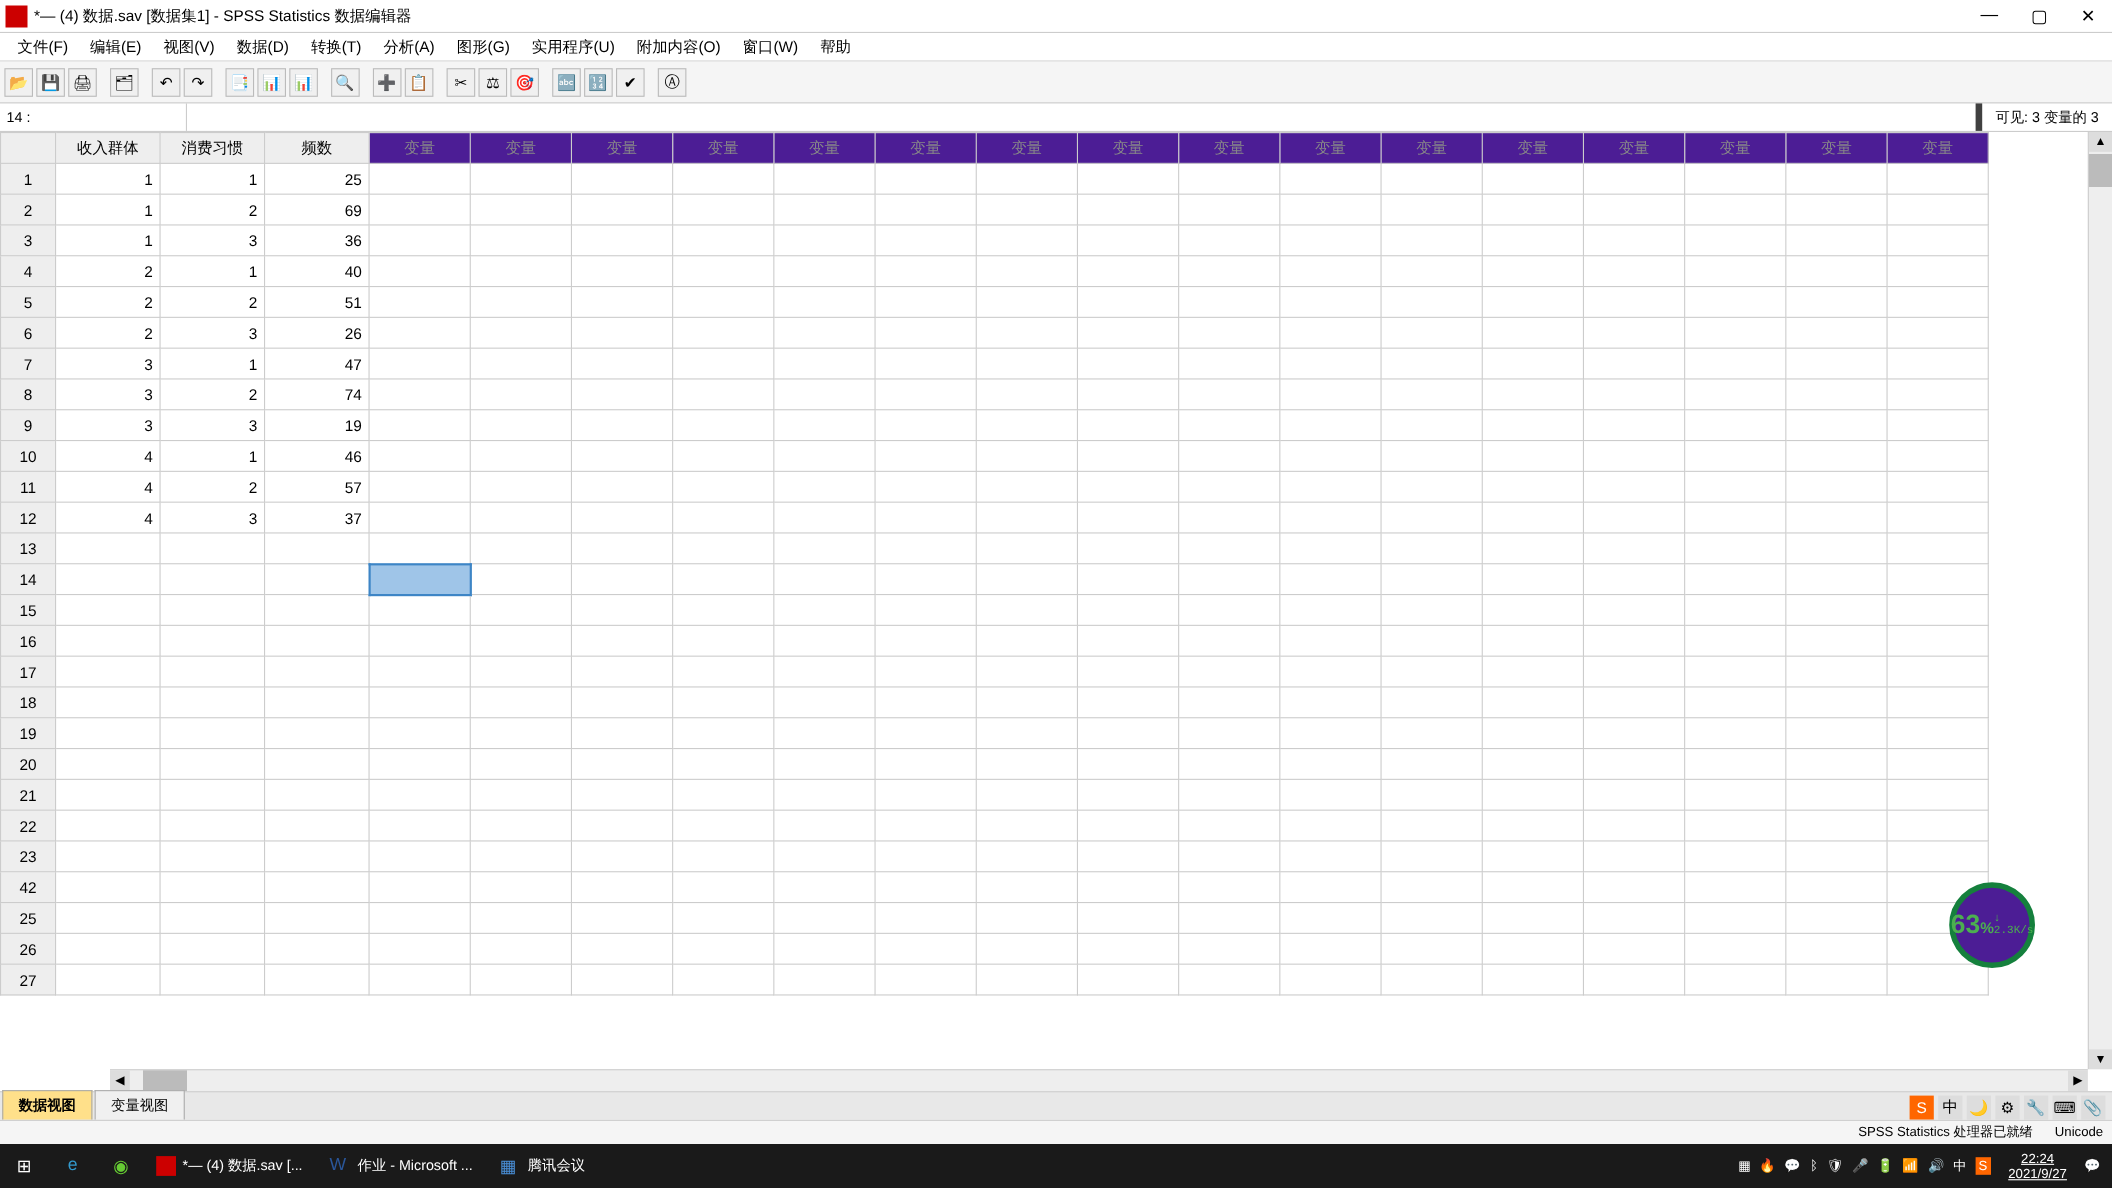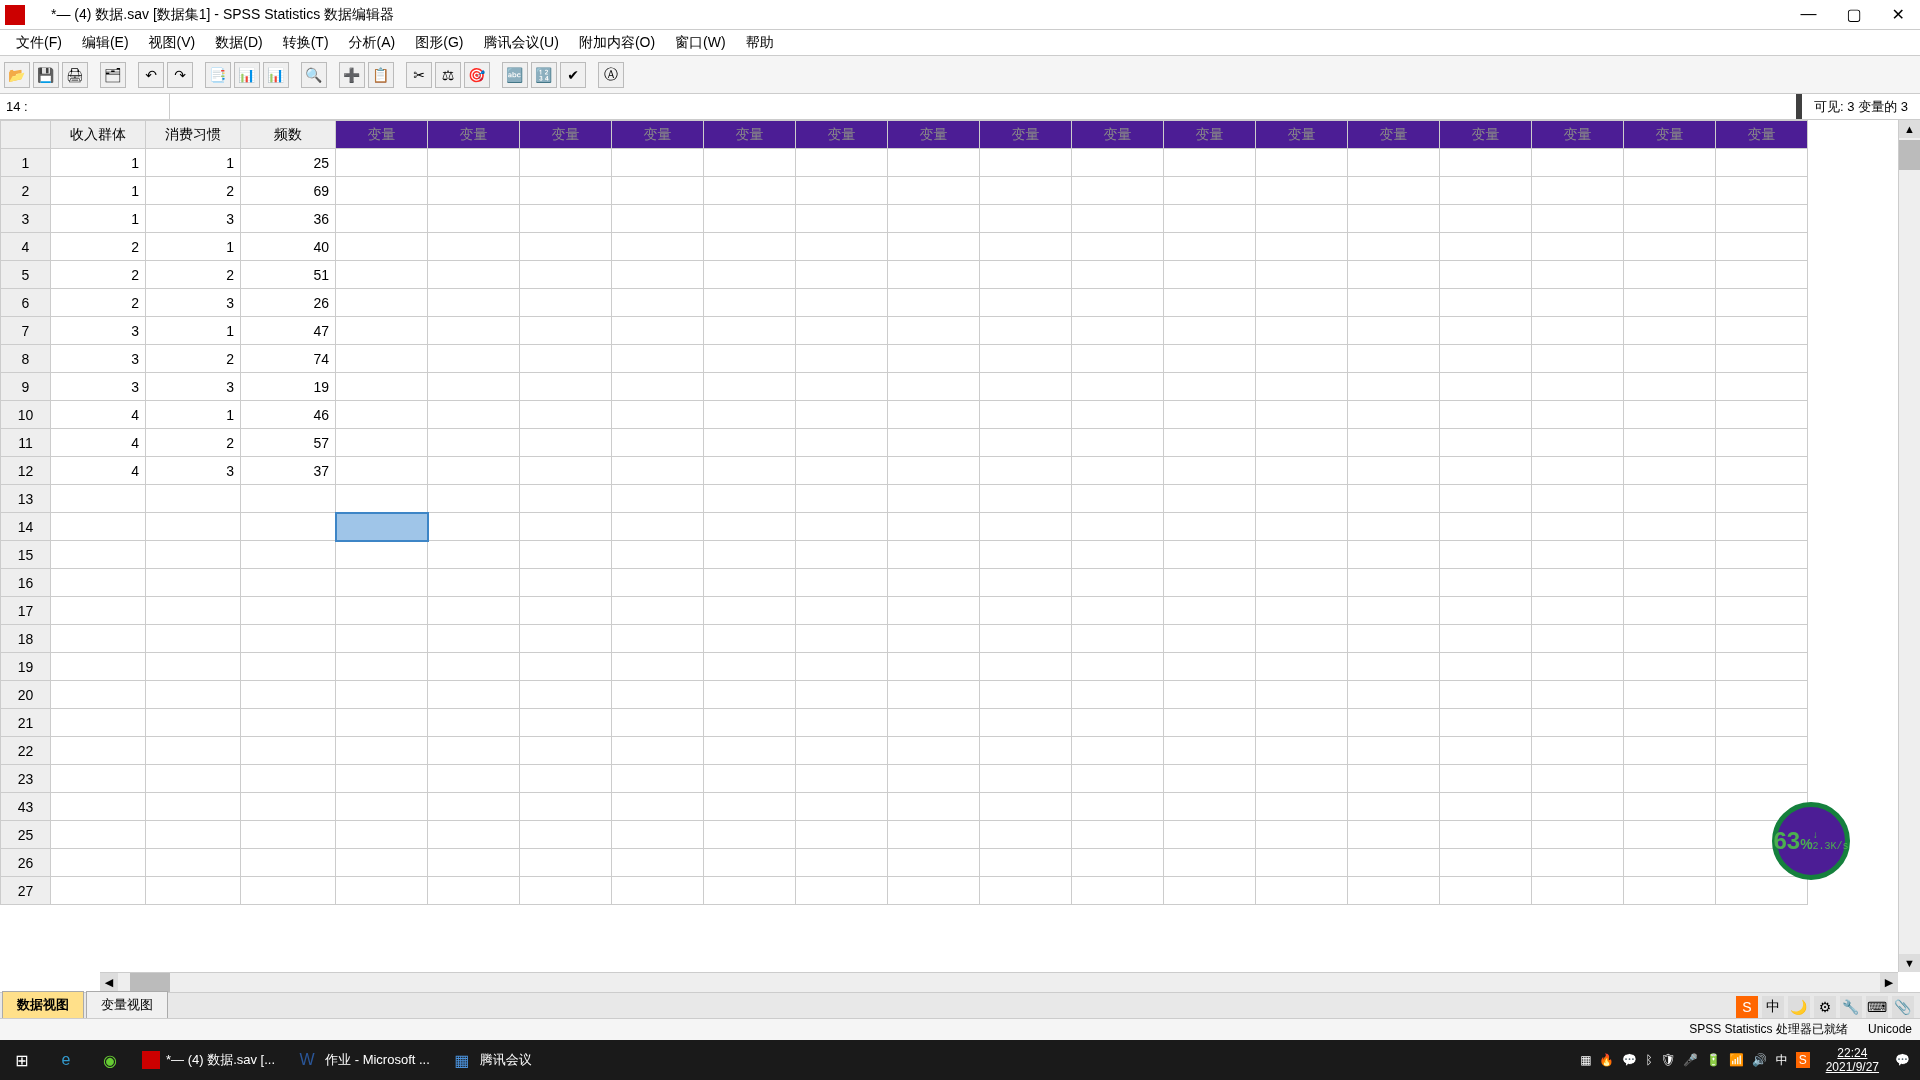--- a/index.html
+++ b/index.html
@@ -1,18 +1,18 @@
 <!DOCTYPE html>
 <html><head>
 <meta charset="utf-8">
 <style>
 * { margin: 0; padding: 0; box-sizing: border-box; font-family: "Microsoft YaHei", Arial, sans-serif; }
 body { background: #fff; overflow: hidden; width: 1920px; height: 1080px; position: relative; }
 
-.titlebar { height: 30px; background: #fff; border-bottom: 1px solid #ccc; display: flex; align-items: center; padding: 0 5px; font-size: 14px; gap: 20px; }
+.titlebar { height: 30px; background: #fff; border-bottom: 1px solid #ccc; display: flex; align-items: center; padding: 0 5px; font-size: 14px; }
 .titlebar .app-icon { width: 20px; height: 20px; background: #c00; margin-right: 6px; display: inline-block; }
 .titlebar .title-text { flex: 1; }
 .titlebar .win-controls { display: flex; gap: 30px; padding-right: 10px; }
 .titlebar .win-controls span { cursor: pointer; font-size: 16px; }
 
 .menubar { height: 26px; display: flex; align-items: center; padding: 0 6px; font-size: 14px; border-bottom: 1px solid #ccc; }
 .menubar .menu-item { padding: 2px 10px; cursor: pointer; }
 
 .toolbar { height: 38px; display: flex; align-items: center; padding: 0 4px; gap: 3px; border-bottom: 1px solid #ccc; background: #f5f5f5; }
 .toolbar .tbtn { width: 26px; height: 26px; border: 1px solid #bbb; background: #f0f0f0; display: flex; align-items: center; justify-content: center; font-size: 14px; cursor: pointer; }
@@ -75,21 +75,21 @@
 </div>
 
 <div class="menubar">
   <div class="menu-item">文件(F)</div>
   <div class="menu-item">编辑(E)</div>
   <div class="menu-item">视图(V)</div>
   <div class="menu-item">数据(D)</div>
   <div class="menu-item">转换(T)</div>
   <div class="menu-item">分析(A)</div>
   <div class="menu-item">图形(G)</div>
-  <div class="menu-item">腾讯会议(U)</div>
+  <div class="menu-item">实用程序(U)</div>
   <div class="menu-item">附加内容(O)</div>
   <div class="menu-item">窗口(W)</div>
   <div class="menu-item">帮助</div>
 </div>
 
 <div class="toolbar">
   <div class="tbtn">📂</div>
   <div class="tbtn">💾</div>
   <div class="tbtn">🖨</div>
   <div class="sep"></div>
@@ -649,21 +649,21 @@
           <td></td>
           <td></td>
           <td></td>
           <td></td>
           <td></td>
           <td></td>
           <td></td>
           <td></td>
         </tr>
         <tr>
-          <td class="rowhead">43</td>
+          <td class="rowhead">42</td>
           <td></td>
           <td></td>
           <td></td>
           <td></td>
           <td></td>
           <td></td>
           <td></td>
           <td></td>
           <td></td>
           <td></td>

